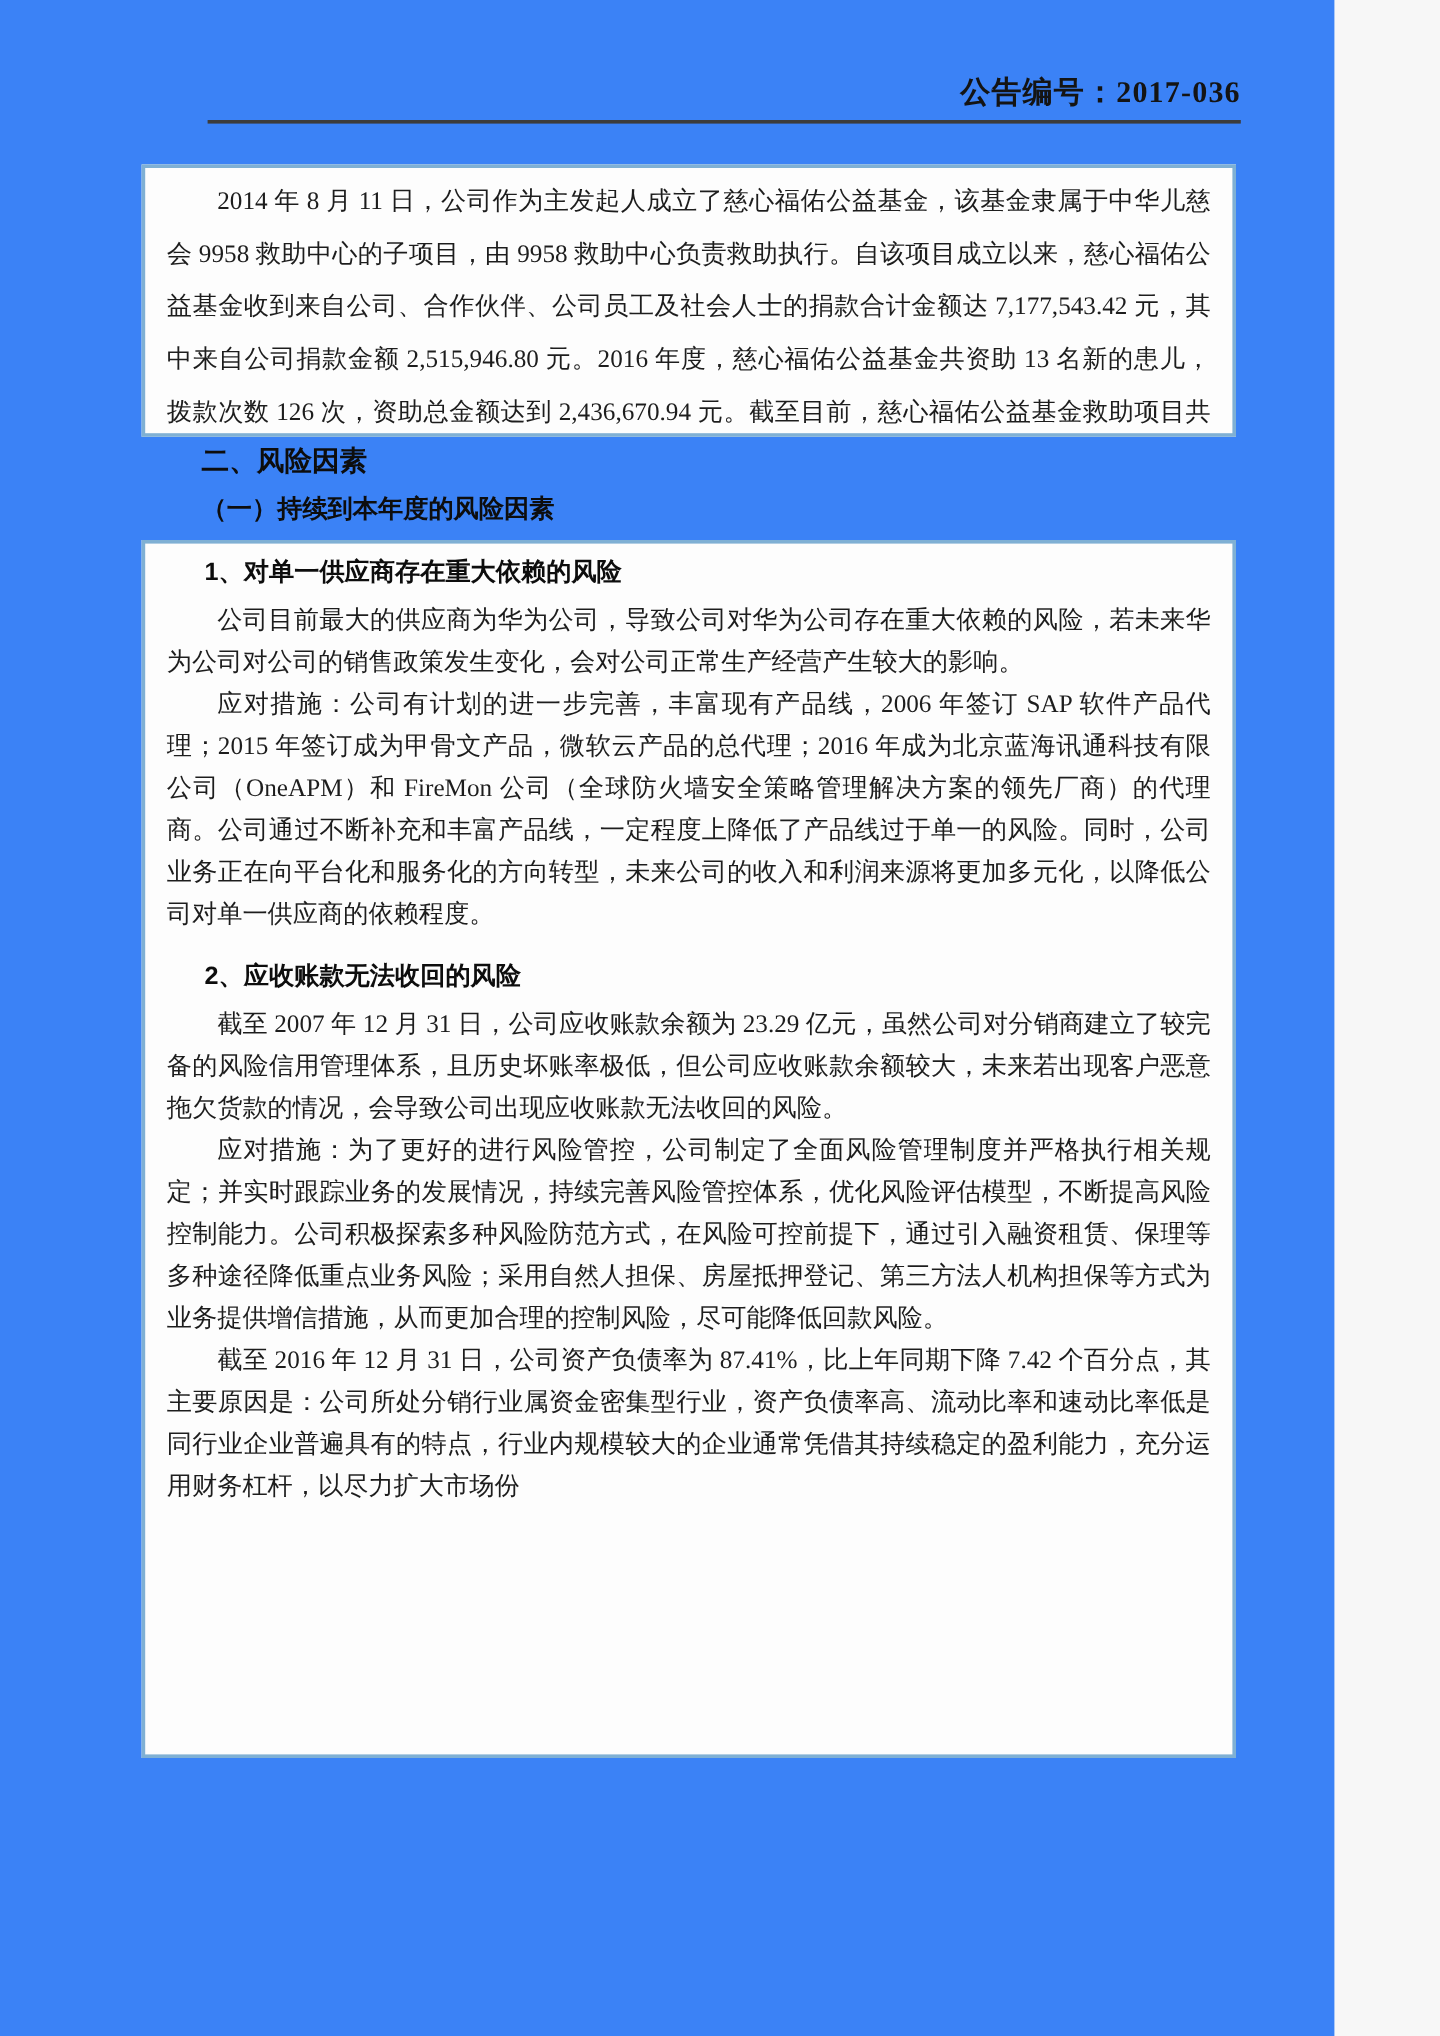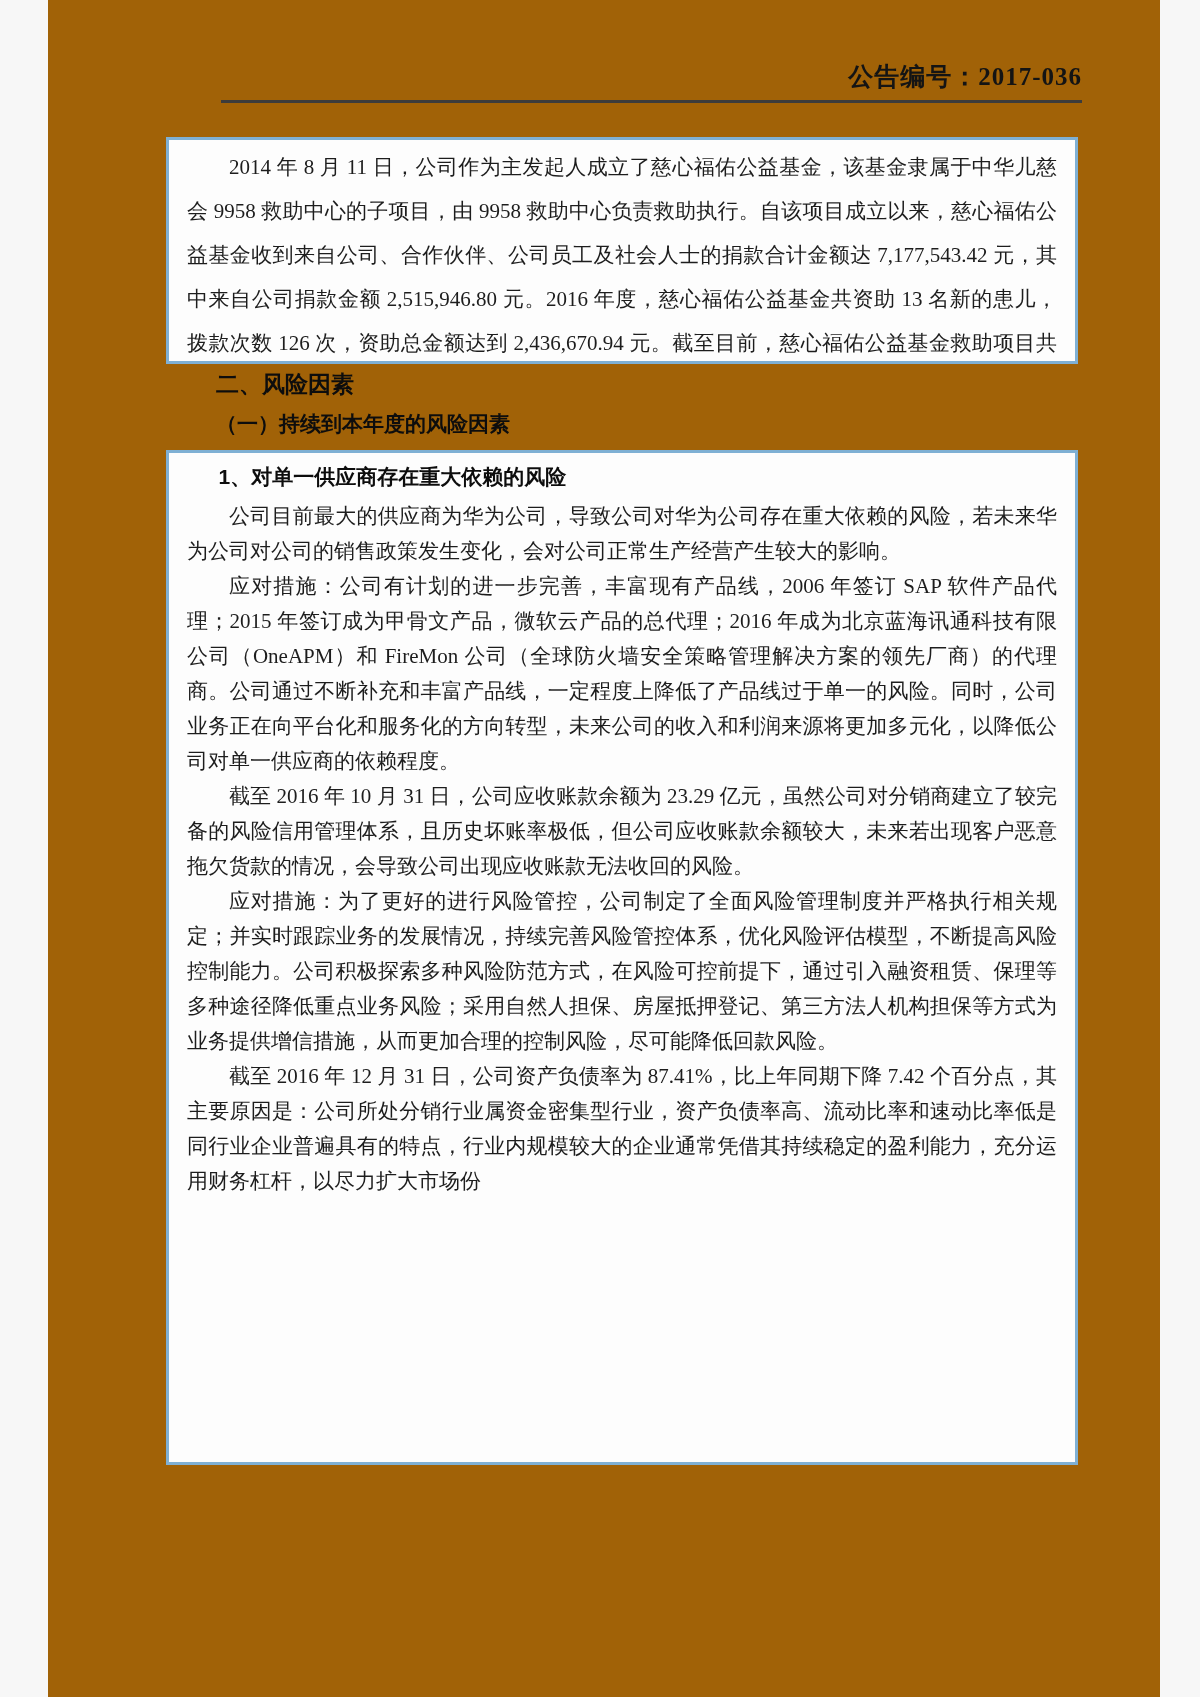--- a/index.html
+++ b/index.html
@@ -6,23 +6,22 @@
   html, body { margin: 0; padding: 0; }
   body {
     width: 1200px; height: 1697px;
     background: #f7f7f7;
     font-family: "Liberation Serif", serif;
     color: #1d1d1d;
   }
   .page {
     position: relative;
     width: 1112px; height: 1697px;
-    background: #a16207;
+    background: #3b82f6;
     overflow: hidden;
-    margin-left: 48px;
   }
   .doc-header {
     position: absolute;
     top: 60px; left: 0; width: 1034px;
     text-align: right;
     font-size: 25px;
     font-weight: bold;
     letter-spacing: 1px;
     color: #141414;
     font-family: "Liberation Serif", serif;
@@ -97,20 +96,21 @@
   <h2 class="sec-title">二、风险因素</h2>
 
   <h3 class="sec-subtitle">（一）持续到本年度的风险因素</h3>
 
   <div class="box box2">
 
     <h4 class="risk-heading first">1、对单一供应商存在重大依赖的风险</h4>
     <p class="body-para">公司目前最大的供应商为华为公司，导致公司对华为公司存在重大依赖的风险，若未来华为公司对公司的销售政策发生变化，会对公司正常生产经营产生较大的影响。</p>
     <p class="body-para">应对措施：公司有计划的进一步完善，丰富现有产品线，2006 年签订 SAP 软件产品代理；2015 年签订成为甲骨文产品，微软云产品的总代理；2016 年成为北京蓝海讯通科技有限公司（OneAPM）和 FireMon 公司（全球防火墙安全策略管理解决方案的领先厂商）的代理商。公司通过不断补充和丰富产品线，一定程度上降低了产品线过于单一的风险。同时，公司业务正在向平台化和服务化的方向转型，未来公司的收入和利润来源将更加多元化，以降低公司对单一供应商的依赖程度。</p>
 
-    <p class="body-para">截至 2016 年 10 月 31 日，公司应收账款余额为 23.29 亿元，虽然公司对分销商建立了较完备的风险信用管理体系，且历史坏账率极低，但公司应收账款余额较大，未来若出现客户恶意拖欠货款的情况，会导致公司出现应收账款无法收回的风险。</p>
+    <h4 class="risk-heading">2、应收账款无法收回的风险</h4>
+    <p class="body-para">截至 2007 年 12 月 31 日，公司应收账款余额为 23.29 亿元，虽然公司对分销商建立了较完备的风险信用管理体系，且历史坏账率极低，但公司应收账款余额较大，未来若出现客户恶意拖欠货款的情况，会导致公司出现应收账款无法收回的风险。</p>
     <p class="body-para">应对措施：为了更好的进行风险管控，公司制定了全面风险管理制度并严格执行相关规定；并实时跟踪业务的发展情况，持续完善风险管控体系，优化风险评估模型，不断提高风险控制能力。公司积极探索多种风险防范方式，在风险可控前提下，通过引入融资租赁、保理等多种途径降低重点业务风险；采用自然人担保、房屋抵押登记、第三方法人机构担保等方式为业务提供增信措施，从而更加合理的控制风险，尽可能降低回款风险。</p>
 
     <p class="body-para">截至 2016 年 12 月 31 日，公司资产负债率为 87.41%，比上年同期下降 7.42 个百分点，其主要原因是：公司所处分销行业属资金密集型行业，资产负债率高、流动比率和速动比率低是同行业企业普遍具有的特点，行业内规模较大的企业通常凭借其持续稳定的盈利能力，充分运用财务杠杆，以尽力扩大市场份</p>
 
   </div>
 
 </div>
 
 </body></html>

